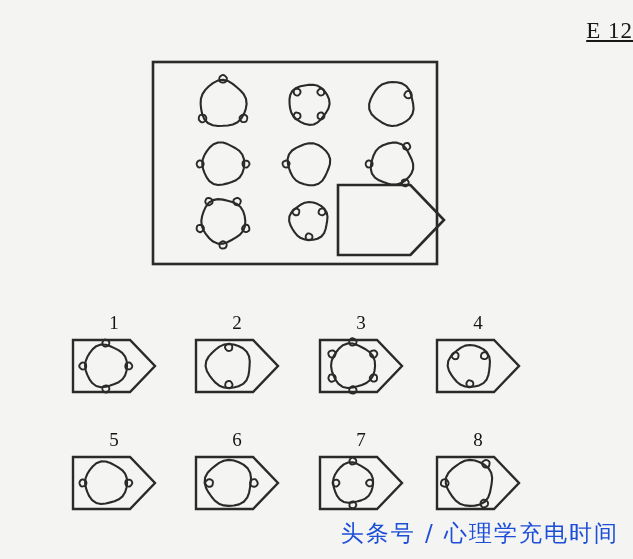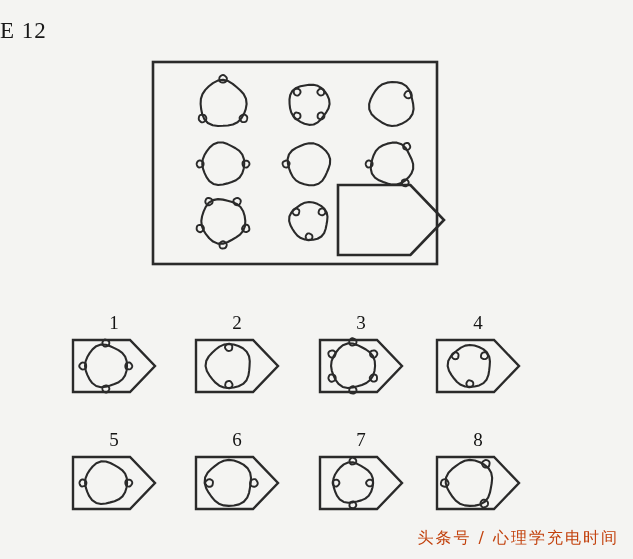--- a/index.html
+++ b/index.html
@@ -19,25 +19,26 @@
   #page {
     position: relative;
     width: 633px;
     height: 559px;
   }
   .title {
     position: absolute;
     top: 18px;
     left: 0;
     width: 633px;
-    text-align: left;
+    text-align: right;
     font-size: 23px;
     letter-spacing: 1px;
     font-family: "Liberation Serif", serif;
     color: #181818;
+    text-decoration: underline;
   }
   .matrix-wrap {
     position: absolute;
     left: 151px;
     top: 60px;
     width: 288px;
     height: 206px;
   }
   .options-wrap {
     position: absolute;
@@ -52,22 +53,22 @@
     font-family: "Liberation Serif", serif;
     text-align: center;
     width: 40px;
     color: #141414;
   }
   .watermark {
     position: absolute;
     right: 14px;
     bottom: 10px;
     font-family: "DejaVu Sans", sans-serif;
-    font-size: 16px;
-    color: #c2410c;
+    font-size: 23px;
+    color: #1d4ed8;
     letter-spacing: 2px;
     white-space: nowrap;
   }
   svg { display: block; overflow: visible; }
 </style>
 </head>
 <body>
 
 <div id="page">
 

